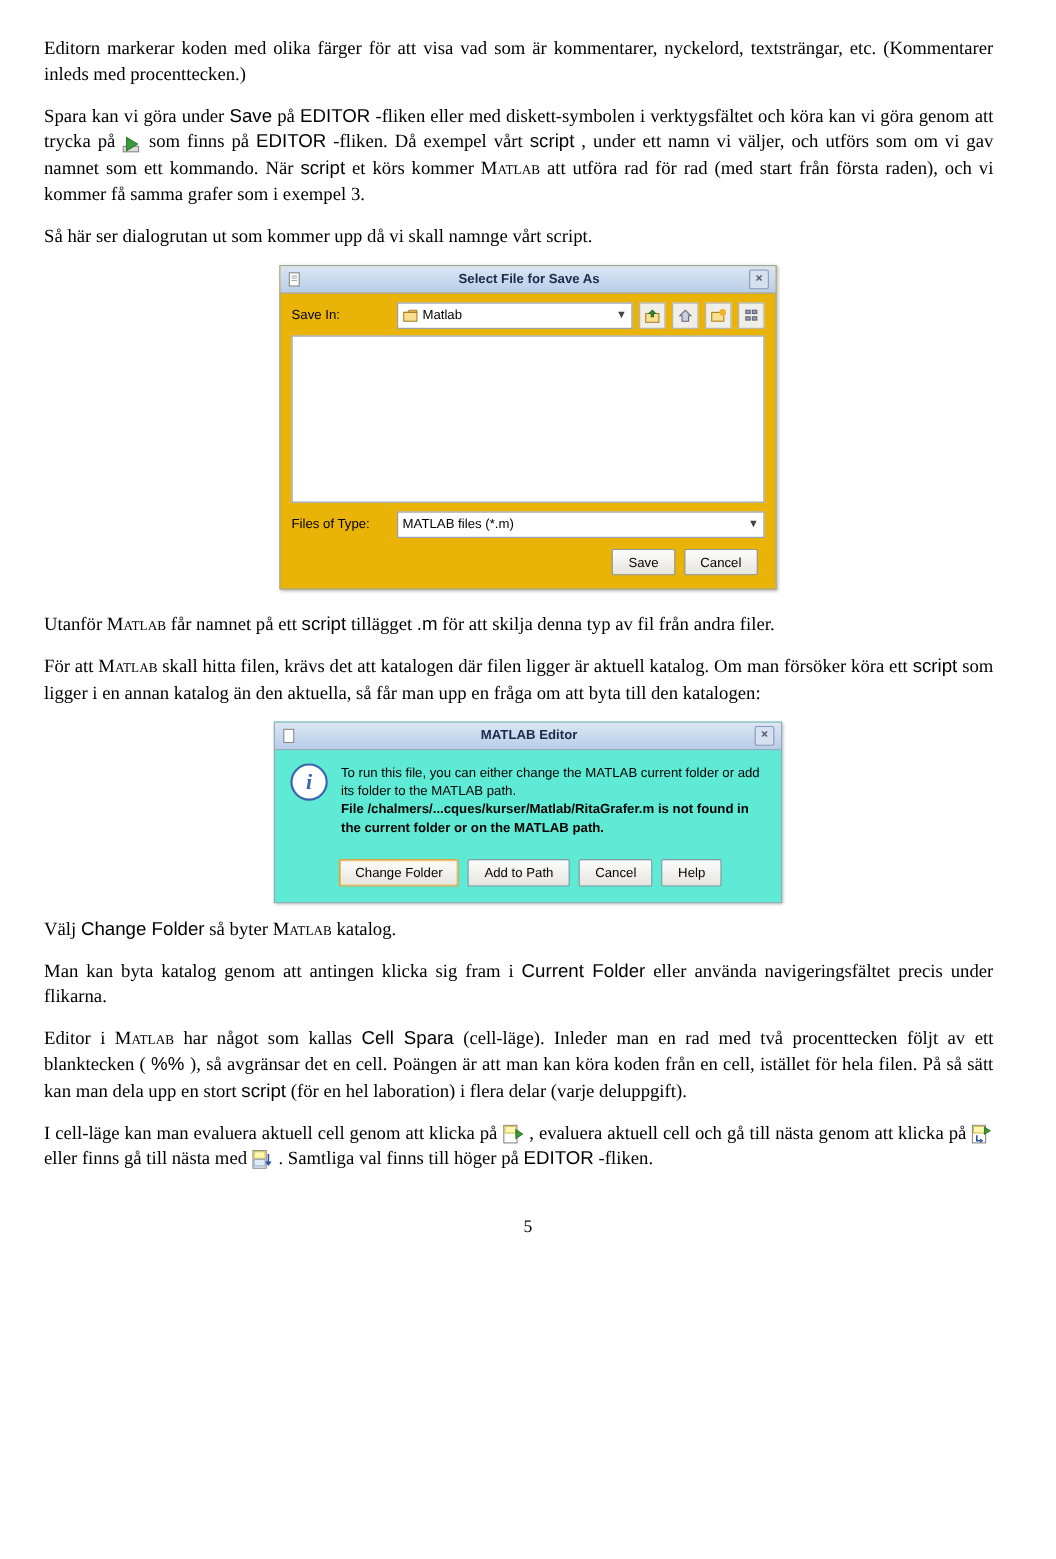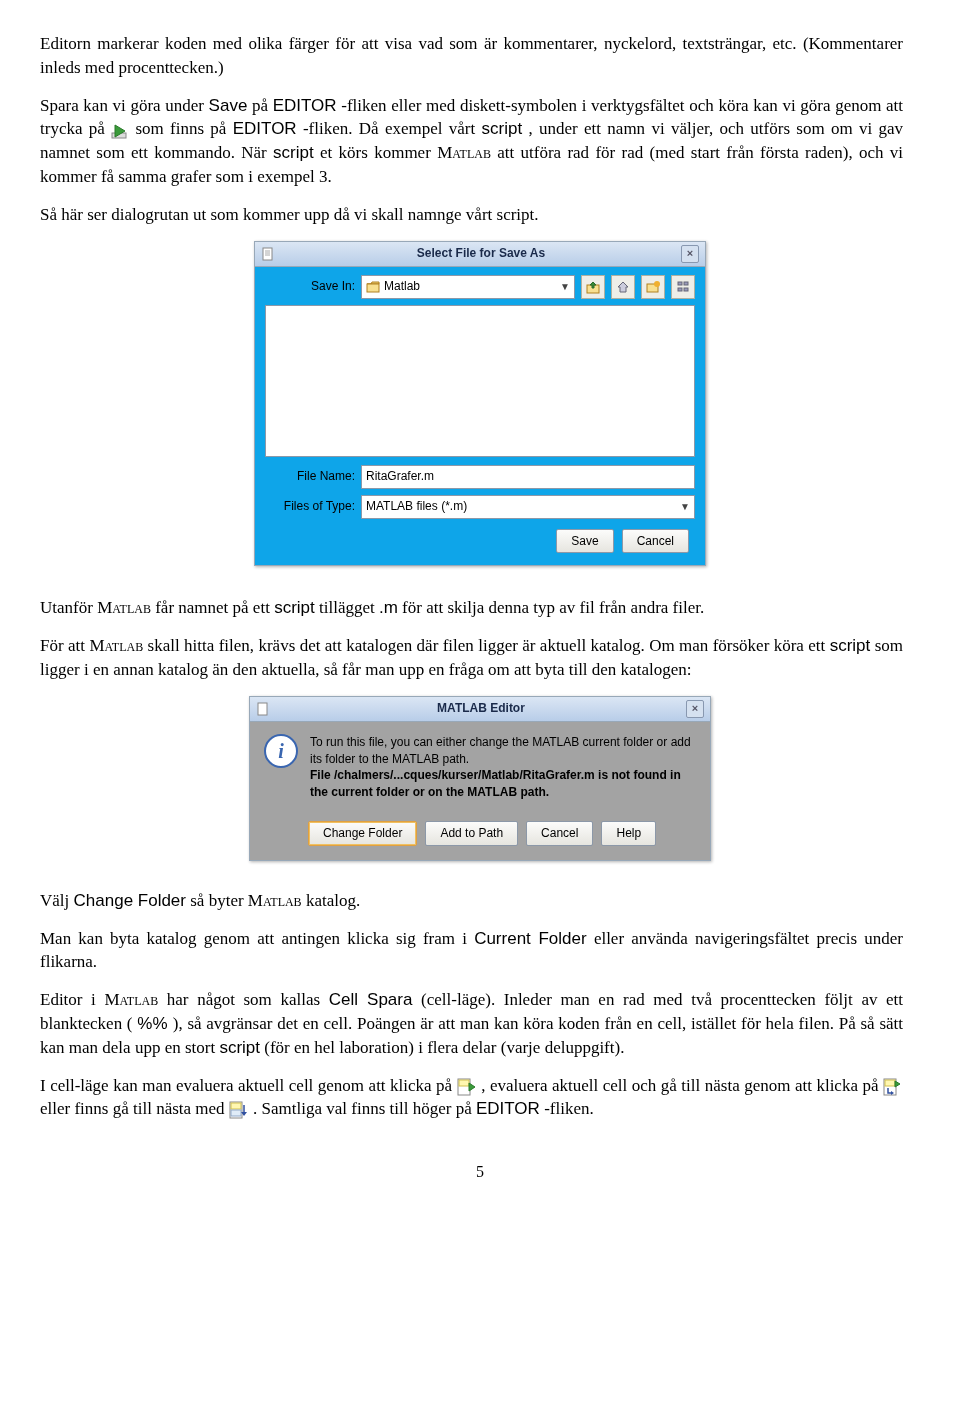--- a/index.html
+++ b/index.html
@@ -19,23 +19,23 @@
     display:inline-block; width:18px; height:16px; vertical-align:middle;
     position:relative;
   }
   .run-icon svg { width:18px; height:16px; }
   .cell-icon { display:inline-block; width:20px; height:18px; vertical-align:middle; }
   .cell-icon svg { width:20px; height:18px; }
 
   
   .dlg {
     width: 450px;
-    margin: 10px auto 30px auto;
+    margin: 10px auto 20px auto;
     border: 1px solid #98a8b8;
-    background: #0ea5e9;
+    background: #eab308;
     font-family: Arial, Helvetica, sans-serif;
     font-size: 12px;
     box-shadow: 1px 1px 3px rgba(0,0,0,0.3);
   }
   .dlg-titlebar {
     display:flex; align-items:center;
     background: linear-gradient(#dbe6f4,#b8cde8);
     border-bottom:1px solid #98a8b8;
     padding: 3px 6px;
     font-weight:bold;
@@ -43,21 +43,21 @@
   }
   .dlg-titlebar .spacer { flex:1; text-align:center; }
   .dlg-titlebar .doc-icon { width:14px; height:14px; margin-right:6px; }
   .dlg-titlebar .close {
     width:16px; height:16px; background:#d5e1f0; border:1px solid #8898b0;
     border-radius:2px; text-align:center; line-height:14px; font-size:11px;
     color:#556; cursor:pointer;
   }
   .dlg-body { padding: 8px 10px 12px 10px; }
   .row { display:flex; align-items:center; margin-bottom:6px; gap:6px; }
-  .lbl { width:90px;text-align:right; }
+  .lbl { width:90px; }
   .combo, .txt {
     background:#fff; border:1px solid #8c98a8; padding:2px 4px; height:18px;
     display:flex; align-items:center; flex:1;
   }
   .combo .arrow { margin-left:auto; font-size:10px; color:#444; }
   .folder-icon { width:14px; height:12px; margin-right:4px; display:flex; }
   .icon-btn {
     width:22px; height:22px; border:1px solid #b0b0a0; background:#efeee8;
     display:flex; align-items:center; justify-content:center; cursor:pointer;
   }
@@ -66,23 +66,23 @@
   }
   .btn {
     border:1px solid #8c98a8; background:linear-gradient(#fcfcfb,#e6e5df);
     padding:3px 14px; cursor:pointer; border-radius:2px;
   }
   .btn-row { display:flex; justify-content:flex-end; gap:8px; padding:4px 6px 0 0; }
 
   
   .dlg2 {
     width: 460px;
-    margin: 10px auto 28px auto;
+    margin: 10px auto 12px auto;
     border:1px solid #98a8b8;
-    background:#a3a3a3;
+    background:#5eead4;
     font-family: Arial, Helvetica, sans-serif;
     font-size:12px;
     box-shadow:1px 1px 3px rgba(0,0,0,0.3);
   }
   .dlg2-body { padding:12px 14px 14px 14px; }
   .dlg2-msg { display:flex; gap:12px; }
   .info-icon {
     width:30px; height:30px; border-radius:50%; background:#fff;
     border:2px solid #3a66b0; color:#3a66b0;
     font-family: Georgia, serif; font-weight:bold; font-style:italic;
@@ -170,26 +170,20 @@
       <div class="icon-btn">
         <svg width="14" height="14" viewBox="0 0 14 14">
             <rect x="2" y="2" width="4" height="3" fill="#99b" stroke="#667"></rect>
             <rect x="8" y="2" width="4" height="3" fill="#99b" stroke="#667"></rect>
             <rect x="2" y="8" width="4" height="3" fill="#99b" stroke="#667"></rect>
             <rect x="8" y="8" width="4" height="3" fill="#99b" stroke="#667"></rect>
           </svg>
       </div>
     </div>
     <div class="list-area"></div>
-    <div class="row">
-      <span class="lbl">File Name:</span>
-      <div class="txt">
-        <span>RitaGrafer.m</span>
-      </div>
-    </div>
     <div class="row">
       <span class="lbl">Files of Type:</span>
       <div class="combo">
         <span>MATLAB files (*.m)</span>
         <span class="arrow">▼</span>
       </div>
     </div>
     <div class="btn-row">
       <div class="btn">Save</div>
       <div class="btn">Cancel</div>

